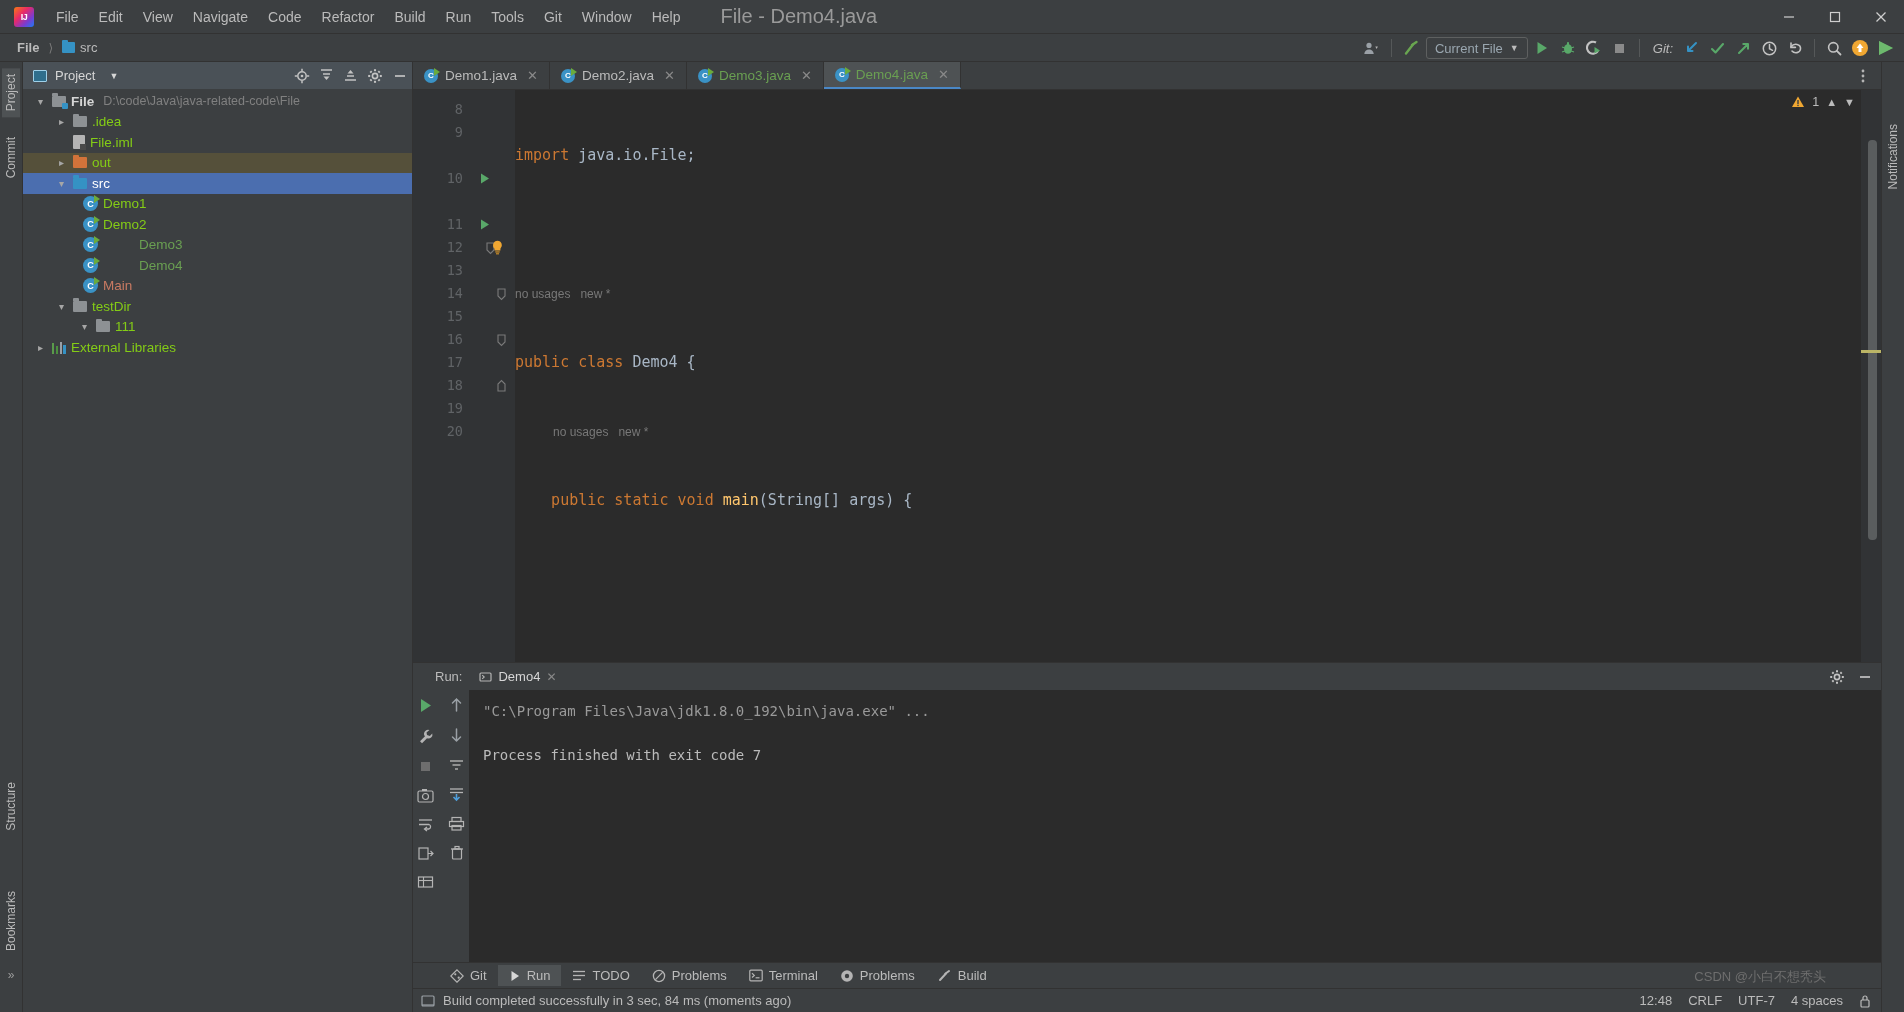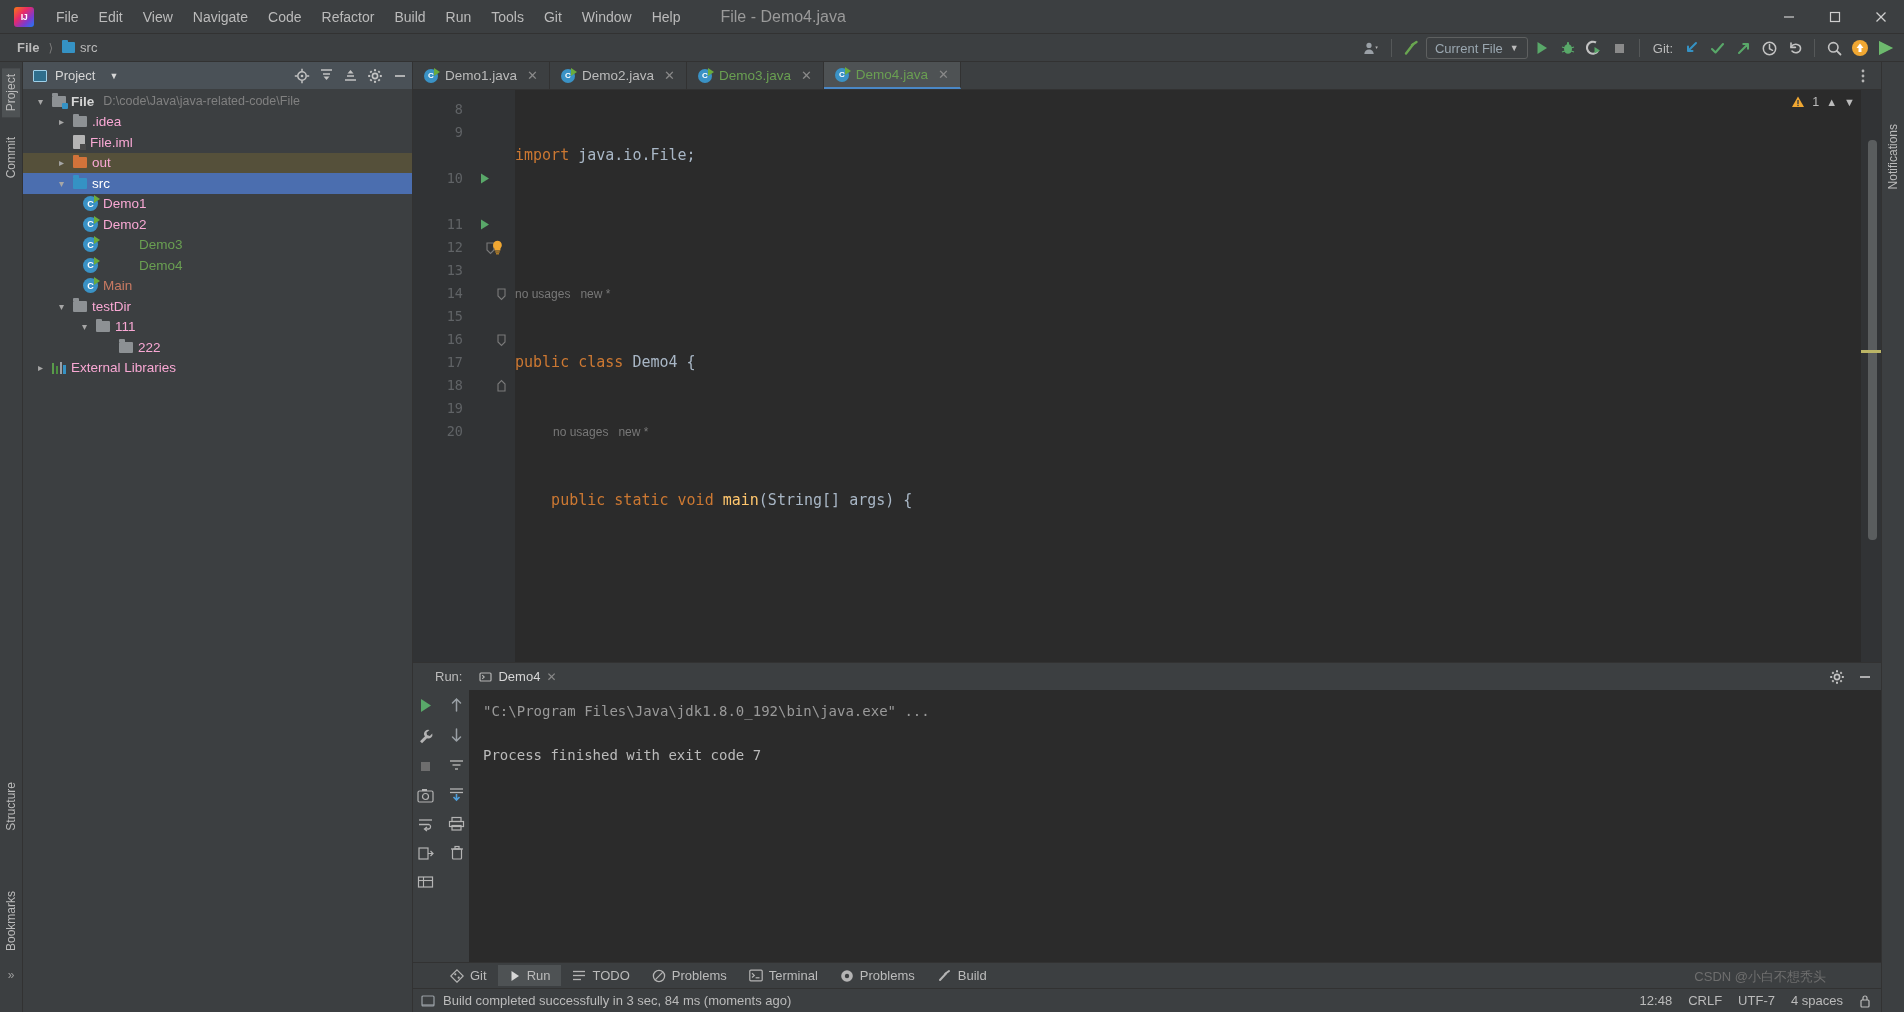--- a/index.html
+++ b/index.html
@@ -27,21 +27,21 @@
     content:"IJ"; position:absolute; inset:0; color:#fff; font-size:9px;
     font-weight:bold; display:flex; align-items:center; justify-content:center;
     letter-spacing:-0.5px;
   }
   .menu{ display:flex; align-items:center; height:100%; }
   .menu-item{
     padding:0 10px; height:100%; display:flex; align-items:center;
     color:#bbbbbb; font-size:14px; cursor:default; white-space:nowrap;
   }
   .win-title{
-    margin-left:30px; color:#9a9a9a; font-size:16px; white-space:nowrap;
+    margin-left:30px; color:#9a9a9a; font-size:20px; white-space:nowrap;
   }
   .winbtns{ position:absolute; right:0; top:0; height:34px; display:flex; }
   .winbtn{
     width:46px;height:34px;display:flex;align-items:center;justify-content:center;
     color:#cfcfcf; font-size:15px;
   }
 
   
   .navbar{
     height:28px; background:#3c3f41; display:flex; align-items:center;
@@ -64,21 +64,21 @@
   .tb-btn{
     height:24px; min-width:24px; display:flex; align-items:center; justify-content:center;
     padding:0 3px; border-radius:3px; color:#c0c0c0;
   }
   .tb-sep{ width:1px;height:18px;background:#555859; margin:0 5px; }
   .runcfg{
     height:22px; display:flex; align-items:center; gap:7px; padding:0 8px;
     border:1px solid #5e6060; border-radius:3px; color:#9aa7b0; font-size:13px;
     white-space:nowrap;
   }
-  .git-label{ color:#bbbbbb; font-size:13px; margin:0 4px 0 6px; }
+  .git-label{ color:#bbbbbb; font-size:13px; margin:0 4px 0 6px;font-style:italic; }
 
   
   .body{ flex:1; display:flex; min-height:0; }
 
   
   .lstrip{
     width:23px; background:#3c3f41; border-right:1px solid #323232;
     display:flex; flex-direction:column; align-items:center; flex:none;
     padding-top:6px; position:relative;
   }
@@ -120,21 +120,21 @@
   .fico{ width:14px;height:11px;background:#8d9194;border-radius:1px;flex:none;position:relative; }
   .fico::before{ content:"";position:absolute;left:0;top:-2.5px;width:6px;height:3px;background:#8d9194;border-radius:1px 1px 0 0; }
   .fico.blue{ background:#3592c4; } .fico.blue::before{ background:#3592c4; }
   .fico.orange{ background:#d2733a; } .fico.orange::before{ background:#d2733a; }
   .fico.mod{ position:relative; }
   .fico.mod::after{ content:"";position:absolute;right:-2px;bottom:-2px;width:6px;height:6px;background:#3592c4;border-radius:1px; }
   .iml-ico{ width:12px;height:14px;background:#b4b4b4;border-radius:1px;flex:none;position:relative; }
   .iml-ico::after{ content:"";position:absolute;right:-1px;bottom:-1px;width:6px;height:6px;background:#4a4a4a; }
   .lib-ico{ width:14px;height:13px;flex:none;display:flex;gap:1.5px;align-items:flex-end; }
   .lib-ico i{ width:2.3px;display:block; }
-  .txt{ color:#f9a8d4; }
+  .txt{ color:#84cc16; }
   .txt.green{ color:#6a9f52;margin-left:36px; }
   .txt.red{ color:#c87a62; }
   .txt.path{ color:#808080; font-size:12.5px; margin-left:4px; }
   .txt.bold{ font-weight:bold; color:#d6d6d6; }
 
   
   .editor-col{ flex:1; display:flex; flex-direction:column; min-width:0; }
   .tabs{
     height:28px; background:#3c3f41; display:flex; align-items:stretch; flex:none;
     border-bottom:1px solid #323232; position:relative;
@@ -511,24 +511,20 @@
         </div>
         <div class="row" style="padding-left:32px;">
           <span class="arr">▾</span>
           <span class="fico gray"></span>
           <span class="txt">testDir</span>
         </div>
         <div class="row" style="padding-left:55px;">
           <span class="arr">▾</span>
           <span class="fico gray"></span>
           <span class="txt">111</span>
-        </div>
-        <div class="row" style="padding-left:96px;">
-          <span class="fico gray"></span>
-          <span class="txt">222</span>
         </div>
         <div class="row" style="padding-left:11px;">
           <span class="arr">▸</span>
           <span class="lib-ico">
             <i style="height:11px;background:#5a9b4b;"></i>
               <i style="height:8px;background:#4b8f3f;"></i>
               <i style="height:12px;background:#9aa0a6;"></i>
               <i style="height:9px;background:#3592c4;"></i>
           </span>
           <span class="txt">External Libraries</span>

